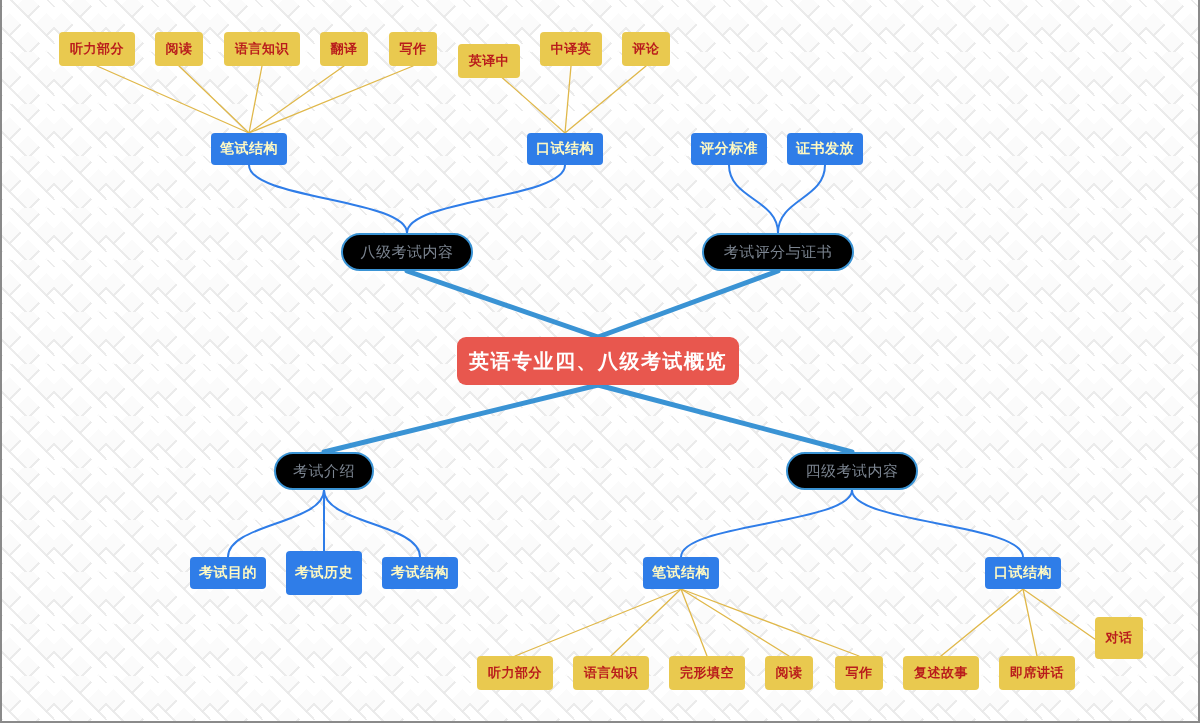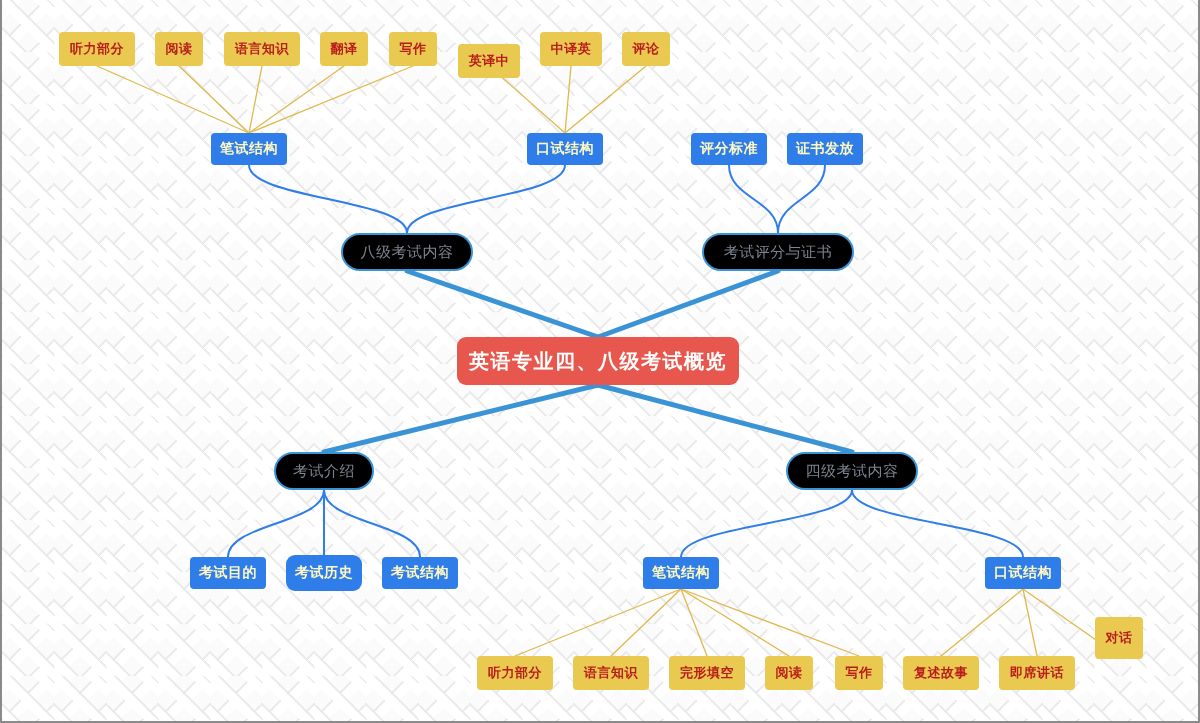--- a/index.html
+++ b/index.html
@@ -144,21 +144,21 @@
       </div>
       <div class="node node-sub" style="left: 727px; top: 149px; width: 76px; height: 32px;">
         <span>评分标准</span>
       </div>
       <div class="node node-sub" style="left: 823px; top: 149px; width: 76px; height: 32px;">
         <span>证书发放</span>
       </div>
       <div class="node node-sub" style="left: 226px; top: 573px; width: 76px; height: 32px;">
         <span>考试目的</span>
       </div>
-      <div class="node node-sub" style="left: 322px; top: 573px; width: 76px; height: 36px; border-radius: 9px;">
+      <div class="node node-sub" style="left: 322px; top: 573px; width: 76px; height: 44px;">
         <span>考试历史</span>
       </div>
       <div class="node node-sub" style="left: 418px; top: 573px; width: 76px; height: 32px;">
         <span>考试结构</span>
       </div>
       <div class="node node-sub" style="left: 679px; top: 573px; width: 76px; height: 32px;">
         <span>笔试结构</span>
       </div>
       <div class="node node-sub" style="left: 1021px; top: 573px; width: 76px; height: 32px;">
         <span>口试结构</span>

